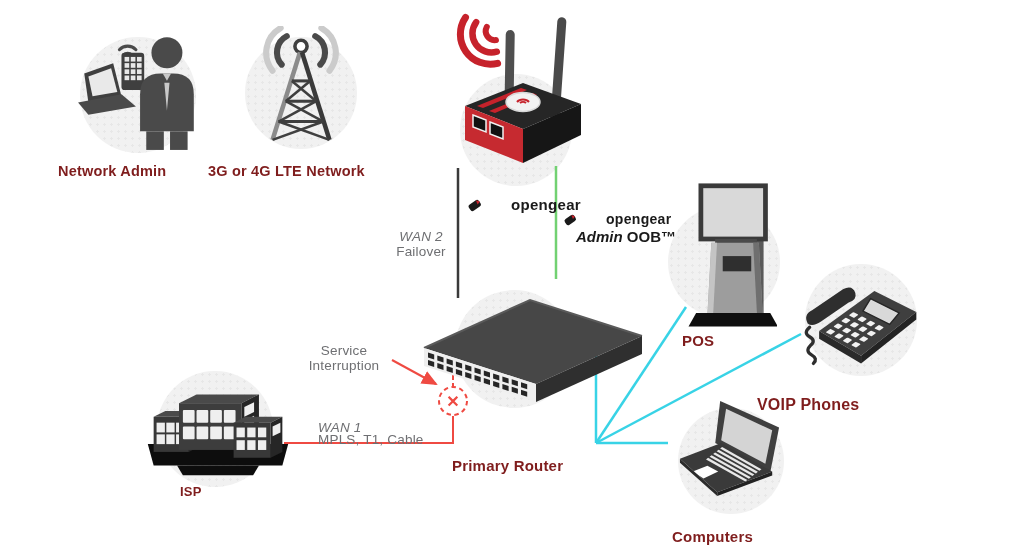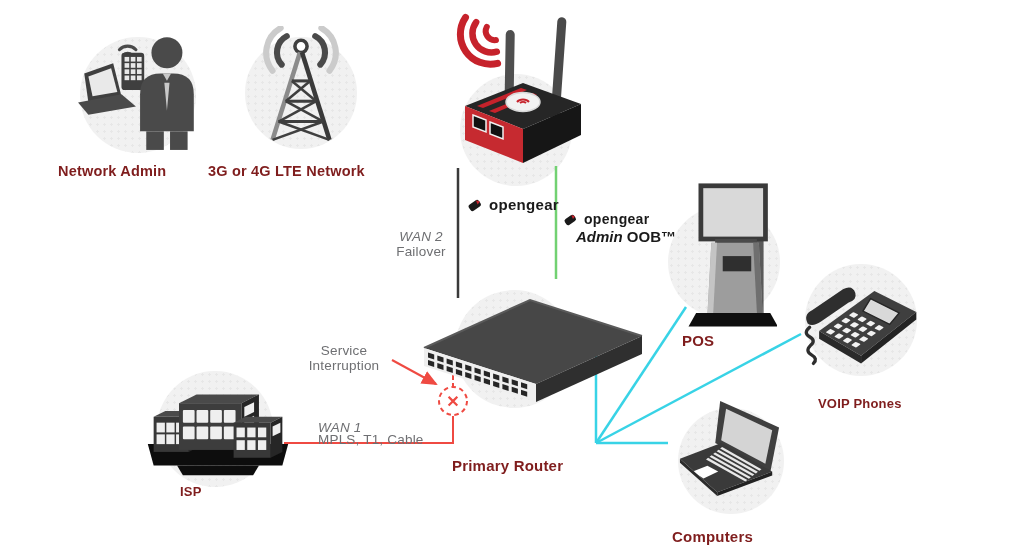--- a/index.html
+++ b/index.html
@@ -19,21 +19,21 @@
   .lbl{
     position:absolute;z-index:4;text-align:left;
     font-weight:bold;font-size:14.5px;color:#7f1d1d;letter-spacing:.2px;
   }
   .muted{
     position:absolute;z-index:4;text-align:center;font-weight:normal;
     font-size:13.5px;color:#6e6f72;line-height:15px;letter-spacing:.2px;
   }
   .muted .it, .it{font-style:italic;}
   .logo-row{position:absolute;z-index:4;display:flex;align-items:center;gap:5px;}
-  .logo-text{font-weight:bold;font-size:15px;color:#1a1a1a;letter-spacing:.3px;}
+  .logo-text{font-weight:bold;font-size:15px;color:#1a1a1a;letter-spacing:.3px;margin-left:22px;}
   .oob-line{font-size:15px;color:#1a1a1a;margin-top:1px;margin-left:14px;}
   .oob-line .it{font-style:italic;font-weight:bold;}
   .oob-line .b{font-weight:bold;}
 </style>
 </head>
 <body>
 
 <div class="canvas">
 
   <div class="halo" style="left:80px;top:37px;width:116px;height:116px;"></div>
@@ -254,21 +254,21 @@
     <polygon points="27,77 42,71 53,77 38,84" fill="#ffffff"></polygon>
     <polygon points="14,64 52,98 52,102 14,68" fill="#2b2b2b"></polygon>
     <polygon points="52,98 108,77 108,81 52,102" fill="#222222"></polygon>
   </svg>
 
   <div class="lbl" style="left:58px;top:163px;width:145px;">Network Admin</div>
   <div class="lbl" style="left:208px;top:163px;width:186px;">3G or 4G LTE Network</div>
   <div class="lbl" style="left:452px;top:414px;width:145px;font-size:15px;margin-top:43px;">Primary Router</div>
   <div class="lbl" style="left:180px;top:484px;width:90px;font-size:13px;">ISP</div>
   <div class="lbl" style="left:682px;top:332px;width:85px;font-size:15px;">POS</div>
-  <div class="lbl" style="left:818px;top:396px;width:120px;font-size:13px;">VOIP Phones</div>
+  <div class="lbl" style="left:757px;top:396px;width:120px;font-size:16px;">VOIP Phones</div>
   <div class="lbl" style="left:672px;top:528px;width:110px;font-size:15px;">Computers</div>
 
   <div class="logo-row" style="left:466px;top:196px;">
     <svg width="18" height="16" viewBox="0 0 18 16">
       <g transform="rotate(-35 9 8)">
         <rect x="2.5" y="4.5" width="12" height="7.5" rx="2.5" fill="#1a1a1a"></rect>
         <path d="M12.5,4.5 l2.5,3.5 -3.5,1 z" fill="#c6222b"></path>
       </g>
     </svg>
     <span class="logo-text">opengear</span>

